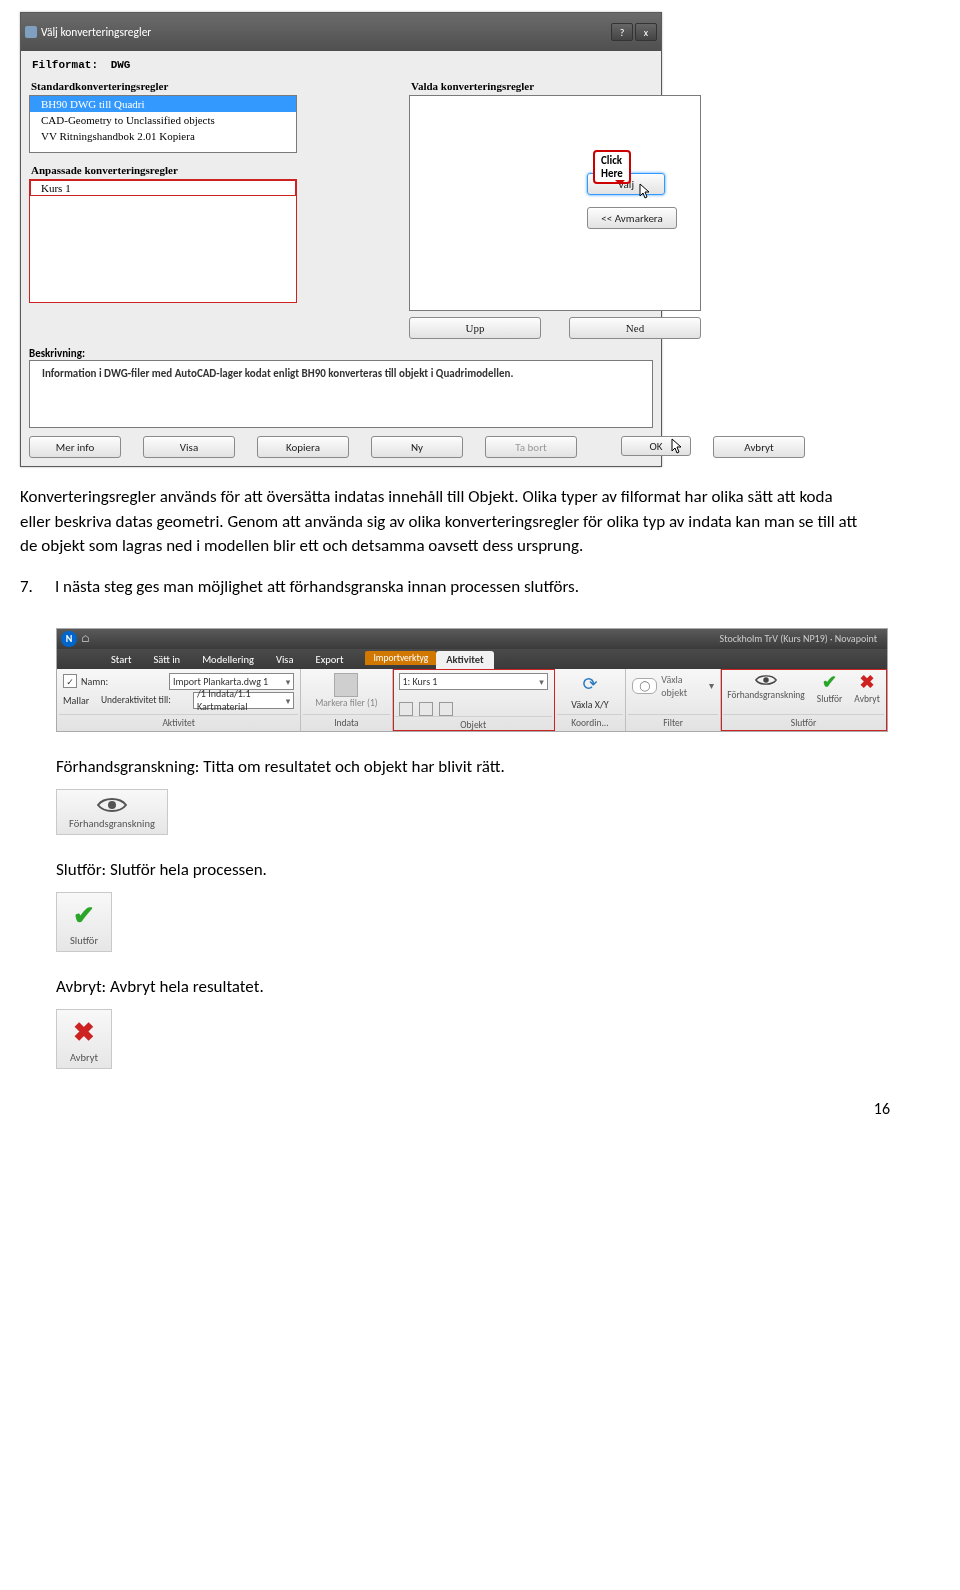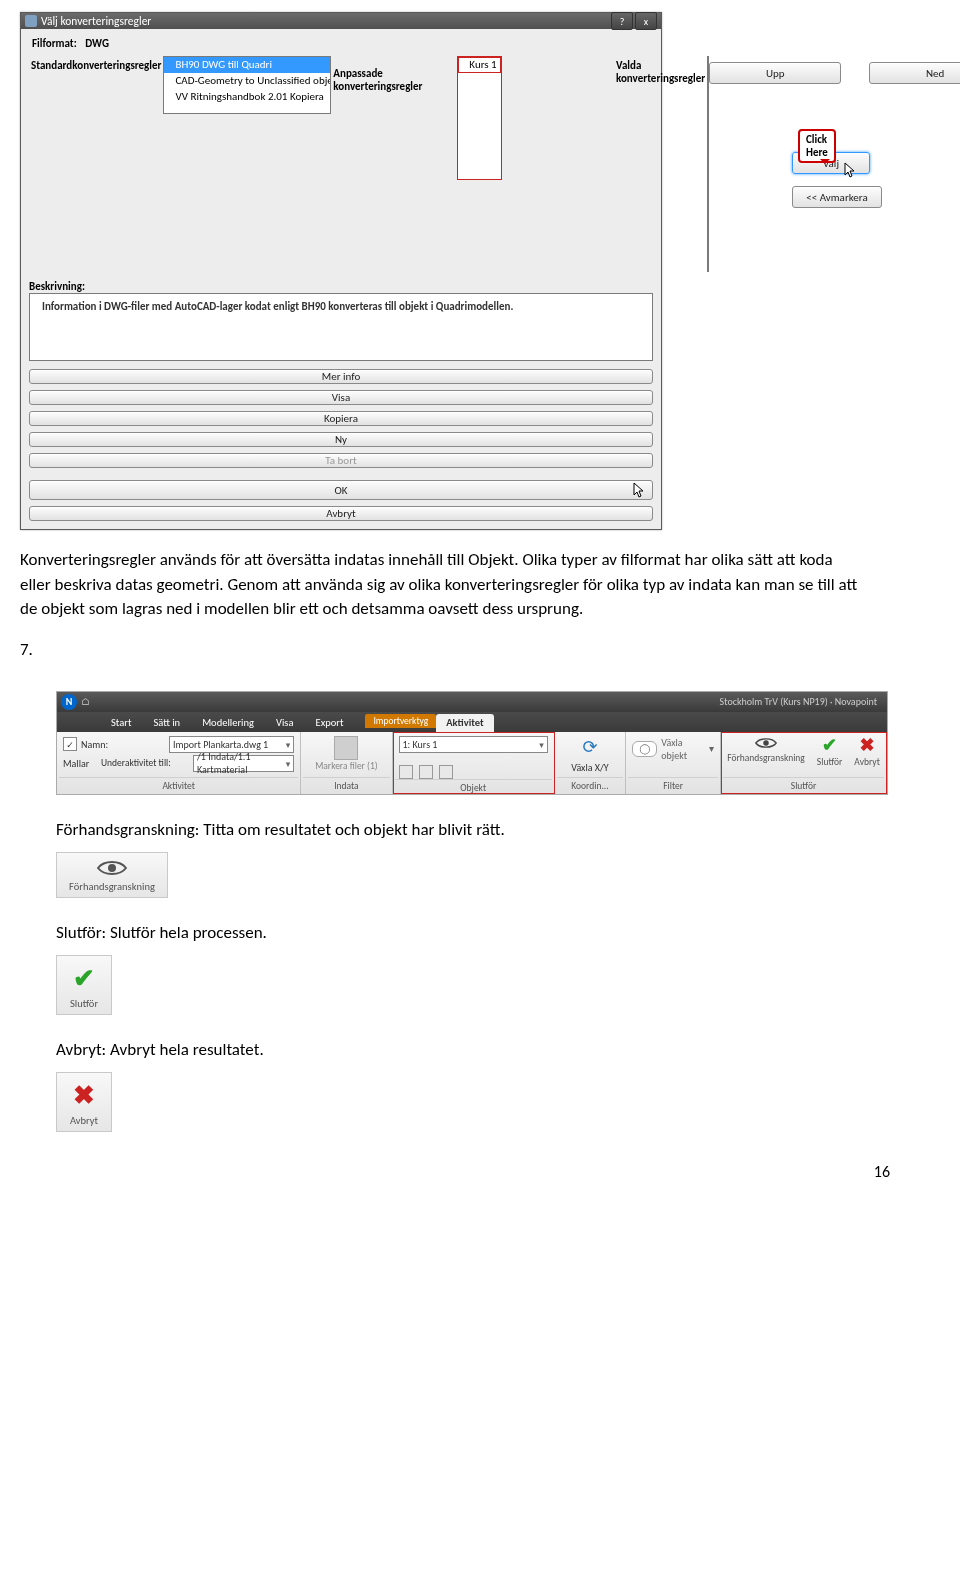--- a/index.html
+++ b/index.html
@@ -15,21 +15,21 @@
 
   
   .dlg {
     border: 1px solid #5a5a5a;
     background: #ededed;
     width: 640px;
     box-shadow: 0 0 2px rgba(0,0,0,.3);
     position: relative;
   }
   .dlg-titlebar {
-    height: 16px;
+    height: 38px;
     background: linear-gradient(#6b6b6b, #4f4f4f);
     color: #fff;
     display: flex;
     align-items: center;
     padding: 0 4px;
     font-size: 11.5px;
     position: relative;
   }
   .dlg-icon {
     width: 12px; height: 12px;
@@ -52,29 +52,30 @@
 
   .dlg-body {
     padding: 6px 8px 8px 8px;
     font-size: 11px;
     color: #000;
     position: relative;
   }
   .row-filformat {
     font-weight: bold;
     padding: 2px 3px;
+    font-family: Liberation Mono, monospace;
   }
   .row-filformat .val { margin-left: 6px; font-weight: bold; }
 
   .cols {
     display: flex;
     gap: 8px;
     margin-top: 4px;
   }
-  .col { flex: 1; display:flex; flex-direction:row; }
+  .col { flex: 1; display:flex; flex-direction:column;font-family:Liberation Serif, serif; }
   .col-left { flex: 0 0 268px; }
   .col-label {
     font-weight: bold;
     padding: 3px 2px;
   }
   .listbox {
     background: #fff;
     border: 1px solid #7a7a7a;
     height: 56px;
     overflow: hidden;
@@ -119,21 +120,21 @@
   .right-upp-ned .winbtn { min-width: 110px; }
 
   .beskr-label { font-weight: bold; margin-top: 8px; }
   .beskr-box {
     background:#fff; border:1px solid #7a7a7a; height: 54px;
     padding: 6px 12px; font-size: 11px; color:#333;
   }
   .beskr-box .t { font-weight: bold; }
 
   .dlg-footer {
-    display:flex; gap:6px; margin-top:8px;flex-direction:column;
+    display:flex; gap:22px; margin-top:8px;
   }
   .dlg-footer .winbtn { flex:1; min-width: 70px; }
   .dlg-footer .spacer { flex: 1.3; }
   .dlg-footer .ok-wrap { position:relative; flex:1; }
   .dlg-footer .ok-wrap .cursor {
     position:absolute; right:4px; top:2px; font-size:14px;
     color:#444;
   }
 
   .callout {
@@ -419,20 +420,21 @@
       <div class="winbtn">Avbryt</div>
     </div>
 
   </div>
 </div>
 
 <p class="body-text">Konverteringsregler används för att översätta indatas innehåll till Objekt. Olika typer av filformat har olika sätt att koda eller beskriva datas geometri. Genom att använda sig av olika konverteringsregler för olika typ av indata kan man se till att de objekt som lagras ned i modellen blir ett och detsamma oavsett dess ursprung.</p>
 
 <div class="numline">
   <span class="n">7.</span>
+  <span>I nästa steg ges man möjlighet att förhandsgranska innan processen slutförs.</span>
 </div>
 
 <div class="ribbonshot">
   <div class="rb-title">
     <span class="n-badge">N</span>
     <span style="color:#ccc;">⌂</span>
     <span class="right">Stockholm TrV (Kurs NP19) · Novapoint</span>
   </div>
   <div class="rb-tabs">
     <span class="rb-tab">Start</span>

